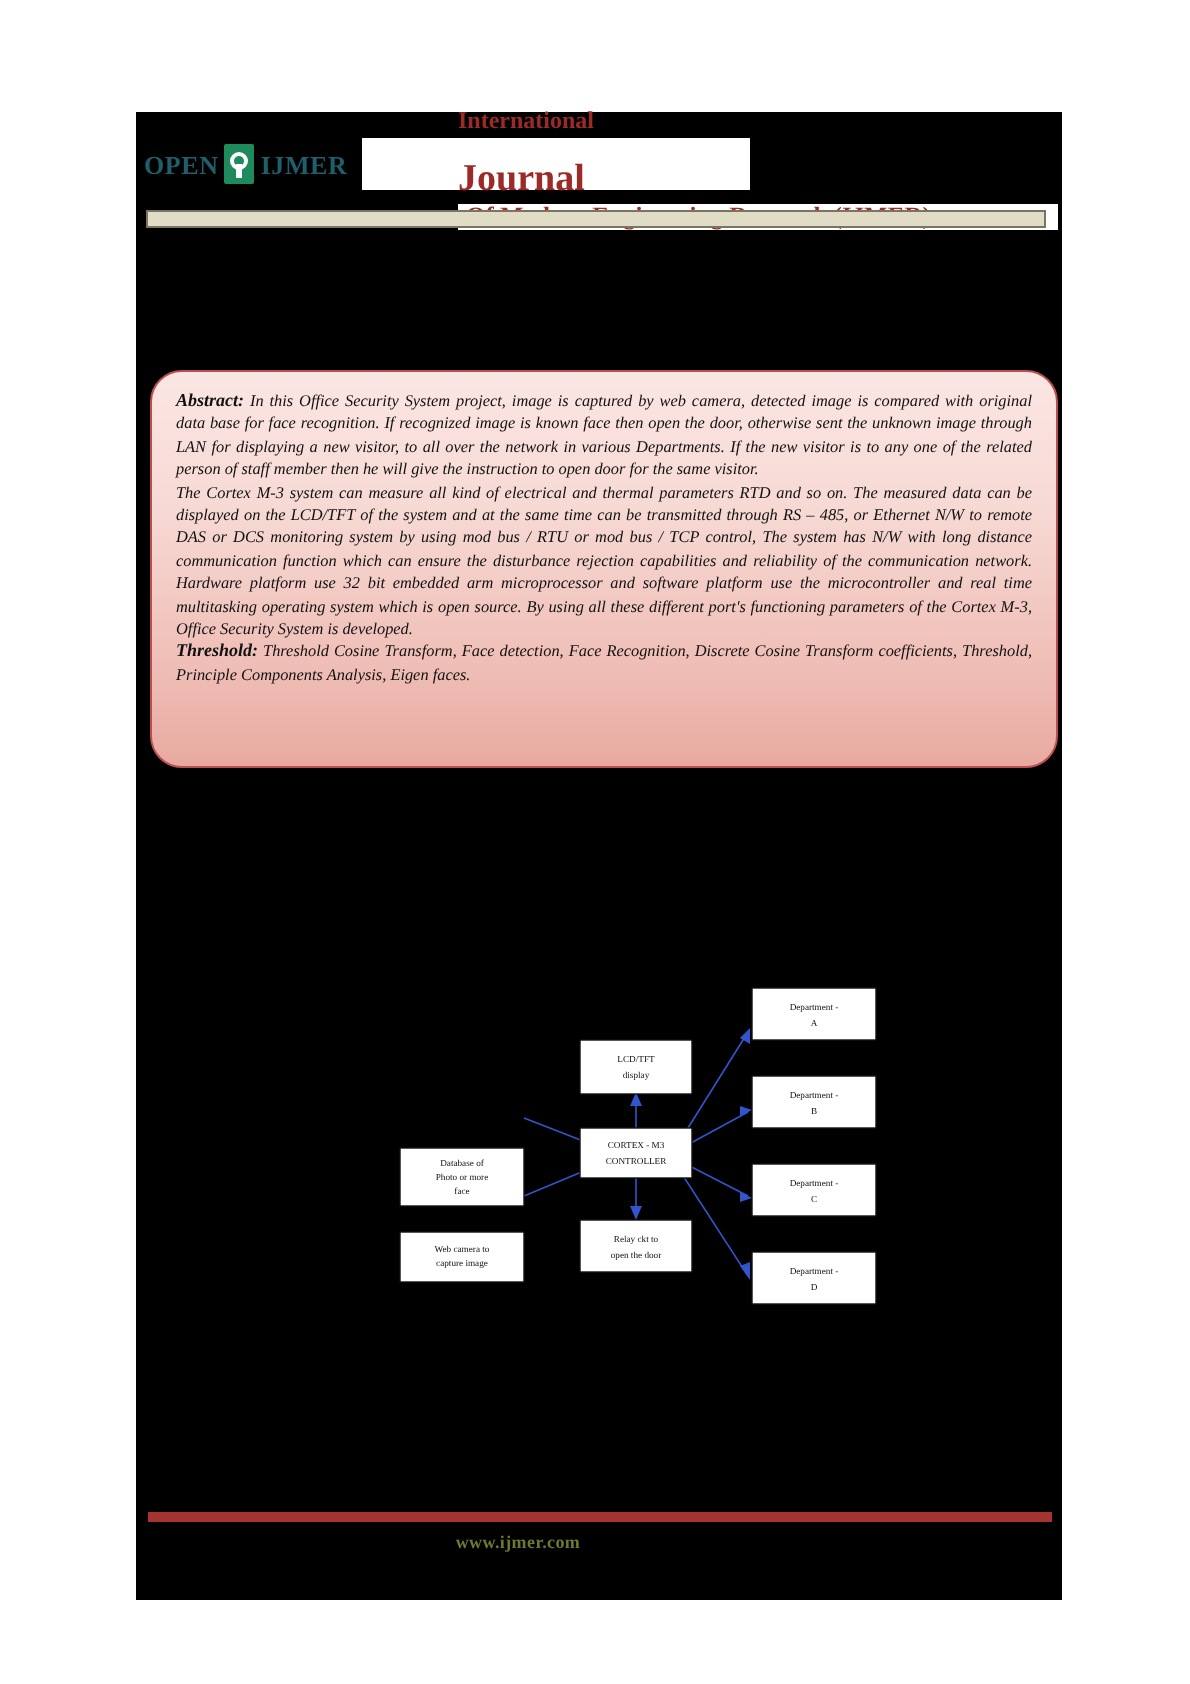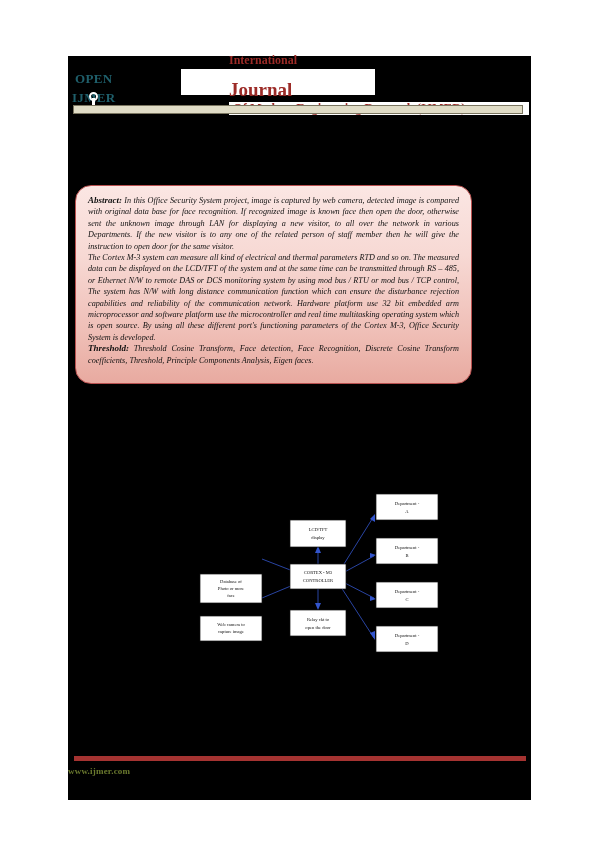--- a/index.html
+++ b/index.html
@@ -34,21 +34,20 @@
     height: 52px;
   }
   #open-access-logo {
     position: absolute;
     left: 4px;
     top: 16px;
     display: flex;
     align-items: center;
     gap: 3px;
     height: 20px;
-    flex-direction: column;
   }
   #open-access-logo .oa-word {
     font-family: "Liberation Serif", serif;
     font-weight: bold;
     font-size: 13px;
     letter-spacing: 0.3px;
     color: #1f5f6b;
     line-height: 1;
   }
   .oa-lock {
@@ -127,21 +126,21 @@
     background: #e0dcc6;
     border: 1px solid #7a7560;
     box-sizing: border-box;
   }
 
   
   #abstract-box {
     position: absolute;
     left: 7px;
     top: 129px;
-    width: 397px;
+    width: 454px;
     height: 199px;
     box-sizing: border-box;
     border: 1.5px solid #b8504f;
     border-radius: 16px;
     background: linear-gradient(to bottom, #fbe6e3 0%, #f7d9d4 35%, #efbeb6 75%, #e8aaa0 100%);
     padding: 9px 12px 8px 12px;
     overflow: hidden;
   }
   .abs-p {
     font-family: "Liberation Serif", serif;
@@ -180,21 +179,21 @@
     top: 700px;
     width: 452px;
     height: 5px;
     background: #a53331;
   }
   #footer-url {
     position: absolute;
     left: 0;
     top: 710px;
     width: 382px;
-    text-align: left;
+    text-align: center;
     color: #6b7a2e;
     font-family: "Liberation Serif", serif;
     font-weight: bold;
     font-size: 9px;
     letter-spacing: 0.2px;
   }
 </style>
 </head>
 <body>
 

